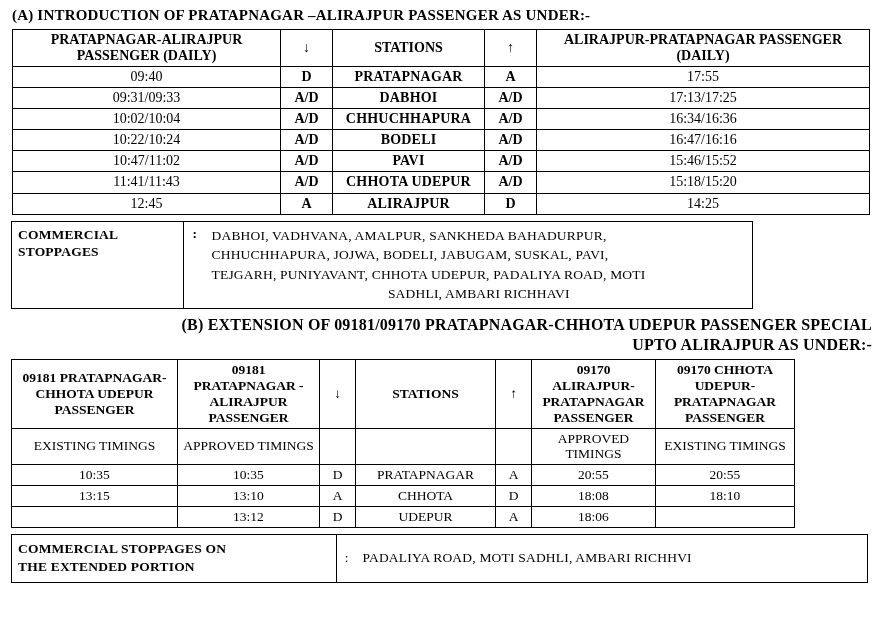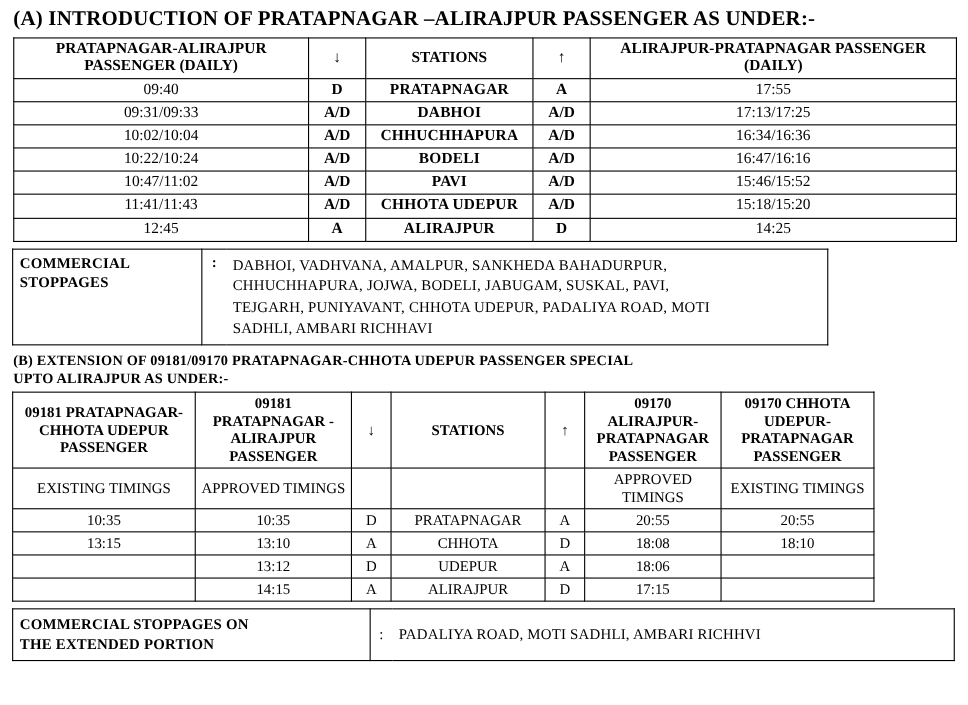--- a/index.html
+++ b/index.html
@@ -13,28 +13,29 @@
   .page{
     width:880px;
     min-height:641px;
     box-sizing:border-box;
     padding:4px 8px 4px 10px;
     position:relative;
   }
   .section-head{
     font-family:"Liberation Serif", serif;
     font-weight:bold;
-    font-size:19px;
+    font-size:15px;
     letter-spacing:0.2px;
     margin:2px 0 4px 2px;
     line-height:1.25;
   }
   .section-head.b{
-    font-size:13px;
+    font-size:16px;
     margin-top:6px;
+    text-align:right;
   }
   table{
     border-collapse:collapse;
     width:857px;
     table-layout:fixed;
     margin-left:2px;
   }
   table.tbl td, table.tbl th{
     border:1px solid #000;
     padding:2px 3px;
@@ -97,20 +98,21 @@
     border-right:none !important;
   }
   .stop-text{
     text-align:justify;
     text-justify:inter-word;
     line-height:1.45;
     letter-spacing:0.2px;
     border-left:none !important;
   }
   .stop-text .lastline{
+    text-align:center;
     display:block;
   }
   
   table.tbl2{
     border-collapse:collapse;
     width:762px;
     table-layout:fixed;
     margin-left:1px;
   }
   table.tbl2 td{
@@ -315,29 +317,20 @@
       </tr>
       <tr>
         <td class="tmb"></td>
         <td class="tmb">13:12</td>
         <td class="tmb">D</td>
         <td class="tmb">UDEPUR</td>
         <td class="tmb">A</td>
         <td class="tmb">18:06</td>
         <td class="tmb"></td>
       </tr>
-      <tr>
-        <td class="tmb"></td>
-        <td class="tmb">14:15</td>
-        <td class="tmb">A</td>
-        <td class="tmb">ALIRAJPUR</td>
-        <td class="tmb">D</td>
-        <td class="tmb">17:15</td>
-        <td class="tmb"></td>
-      </tr>
     </tbody>
   </table>
 
   <table class="stopbox2">
     <colgroup>
       <col style="width:325px">
       <col style="width:20px">
       <col>
     </colgroup>
     <tbody>

